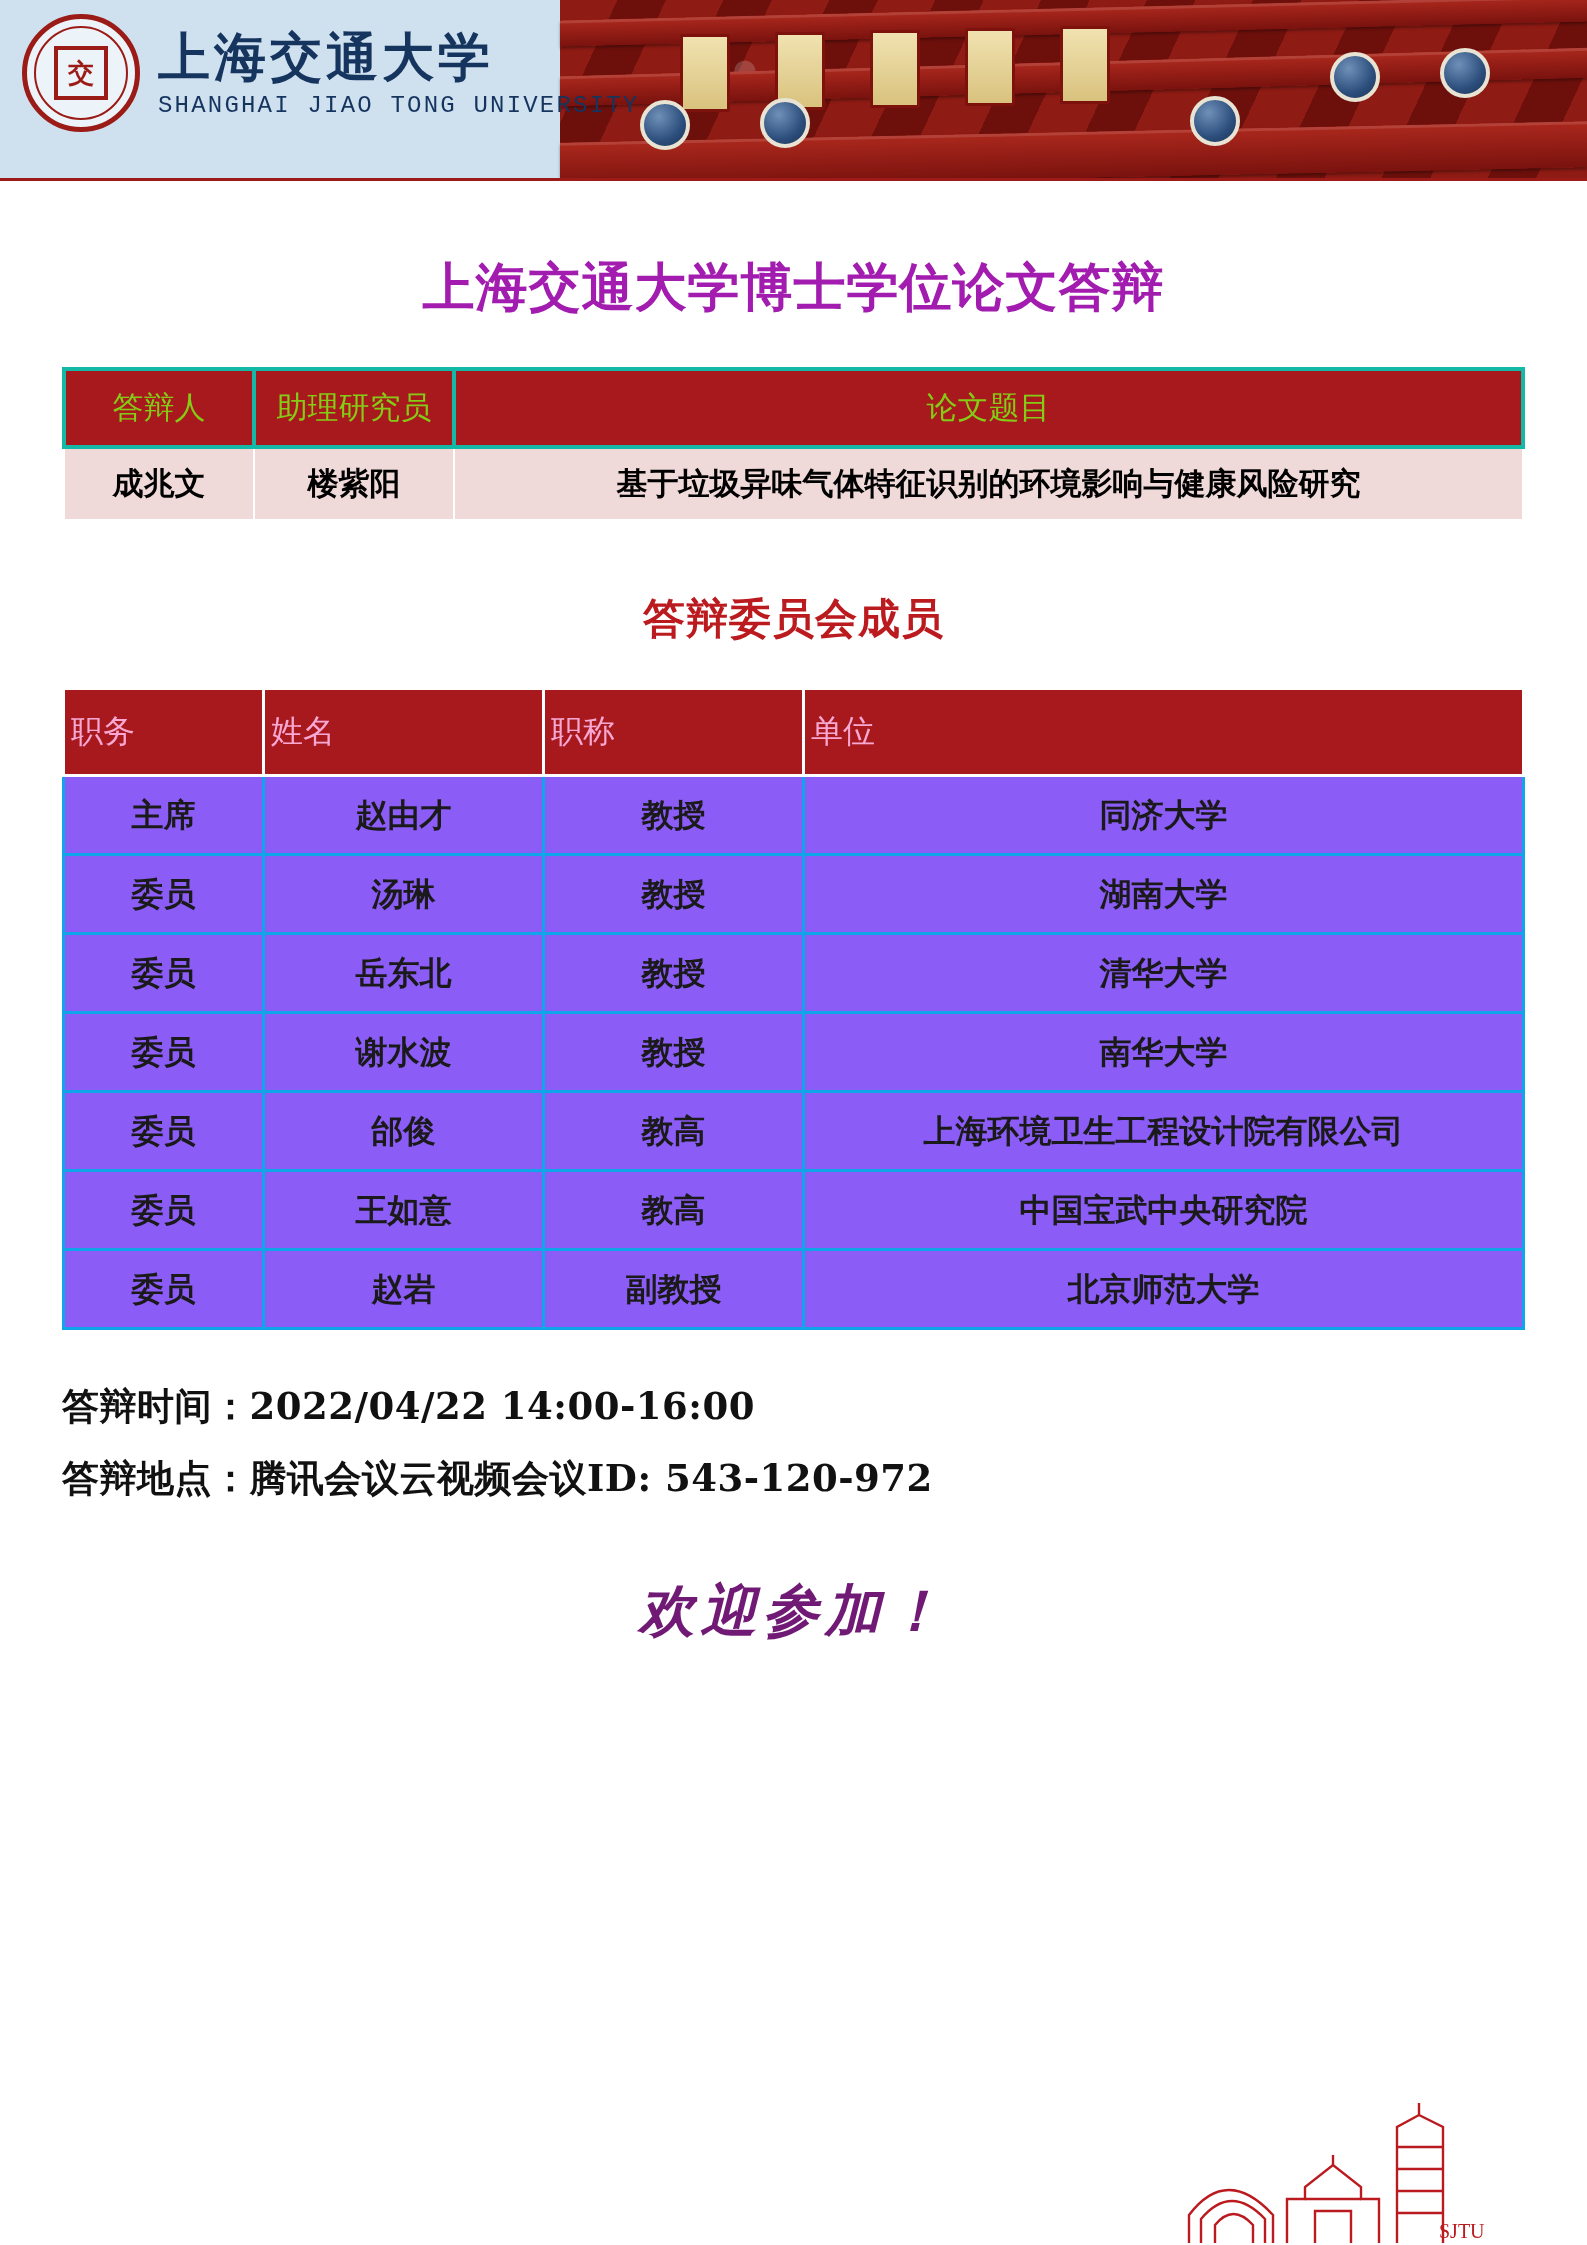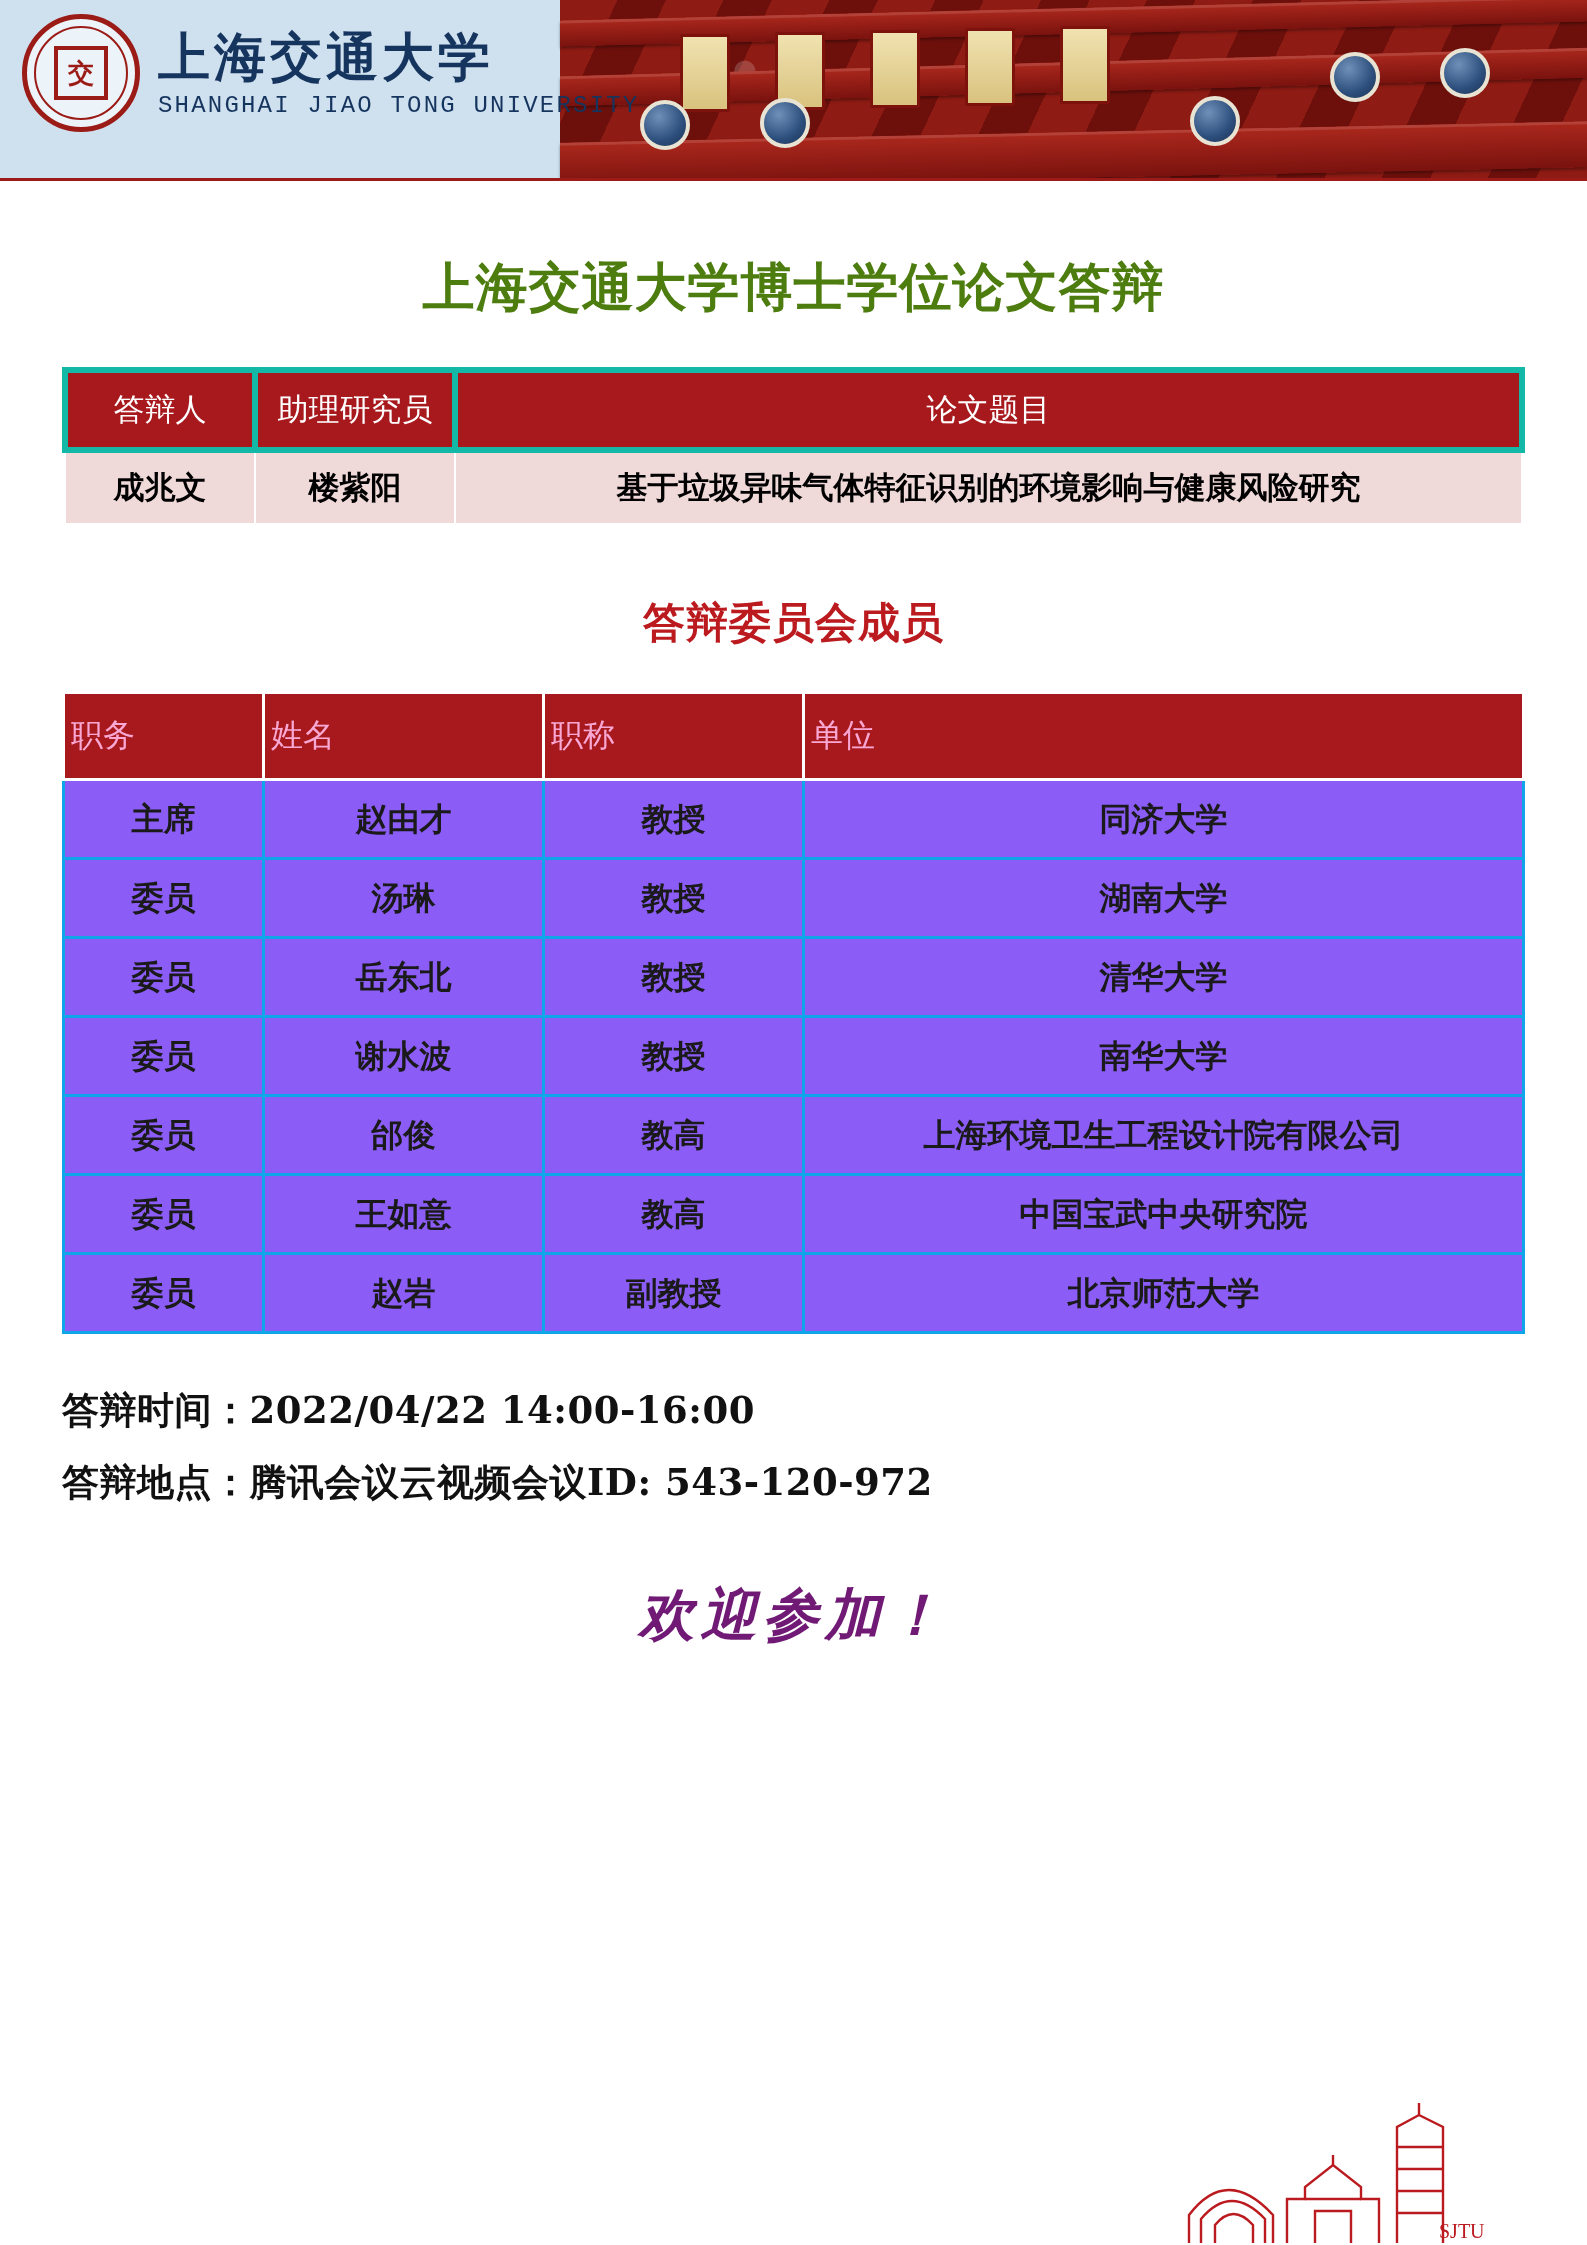--- a/index.html
+++ b/index.html
@@ -119,41 +119,41 @@
     margin-top: 6px;
   }
 
   
   .content {
     padding: 0 62px;
     box-sizing: border-box;
   }
   .main-title {
     text-align: center;
-    color: #4d7c0f;
+    color: #a21caf;
     font-size: 52px;
     font-weight: bold;
     font-family: "DejaVu Sans", sans-serif;
     margin-top: 72px;
     margin-bottom: 44px;
     letter-spacing: 1px;
   }
 
   table {
     border-collapse: collapse;
     width: 100%;
     table-layout: fixed;
   }
   .t-head td {
     background: #a8191e;
-    color: #ffffff;
+    color: #84cc16;
     font-size: 31px;
     text-align: center;
     padding: 16px 6px;
-    border: 6px solid #14b8a6;
+    border: 4px solid #14b8a6;
     font-weight: normal;
   }
   .t-body td {
     background: #f0d9d9;
     color: #000000;
     font-size: 31px;
     text-align: center;
     padding: 14px 6px;
     border: 2px solid #ffffff;
     font-weight: bold;

